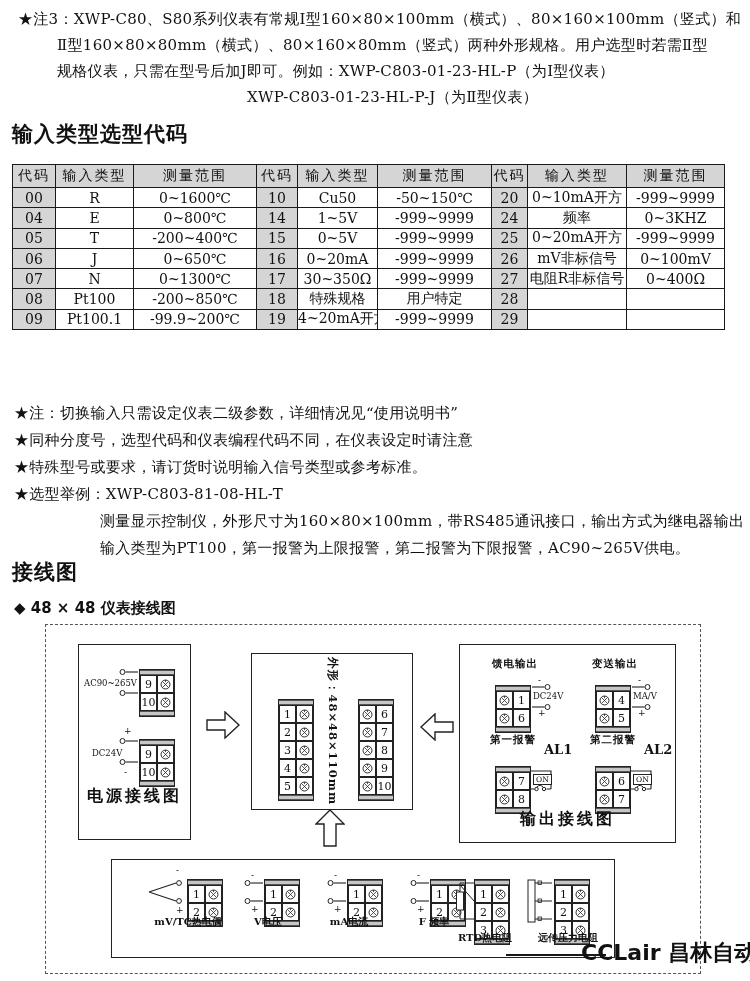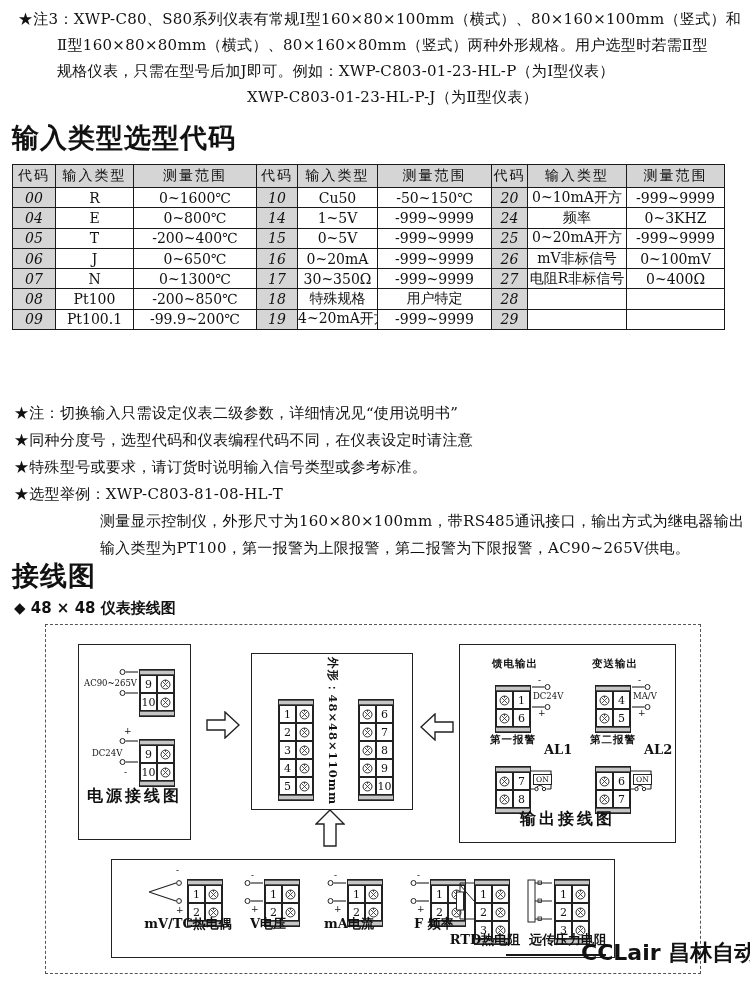--- a/index.html
+++ b/index.html
@@ -1,36 +1,36 @@
 <!DOCTYPE html>
 <html style="--gray: #d5d5d5;"><head>
 <meta charset="utf-8">
 <style>
   html,body{margin:0;padding:0;background:#fff;}
   body{width:750px;height:981px;position:relative;font-family:"DejaVu Serif",serif;color:#111;overflow:hidden;}
   .abs{position:absolute;}
   .nline{position:absolute;font-size:15px;white-space:nowrap;letter-spacing:0.3px;}
-  .h1{position:absolute;font-family:"DejaVu Sans",sans-serif;font-weight:bold;font-size:27px;letter-spacing:1px;white-space:nowrap;}
+  .h1{position:absolute;font-family:"DejaVu Sans",sans-serif;font-weight:bold;font-size:21px;letter-spacing:1px;white-space:nowrap;}
   .sub{position:absolute;font-family:"DejaVu Sans",sans-serif;font-weight:bold;font-size:15px;white-space:nowrap;}
   
   table.sel{position:absolute;left:12px;top:164px;width:712px;border-collapse:collapse;table-layout:fixed;}
   table.sel th,table.sel td{border:1.4px solid #1a1a1a;text-align:center;padding:0;font-size:14px;white-space:nowrap;overflow:hidden;font-family:"DejaVu Serif",serif;}
   table.sel th{height:22px;background:var(--gray,#d5d5d5);font-weight:normal;letter-spacing:2px;}
   table.sel td{height:19.3px;}
-  table.sel td.code{background:var(--gray,#d5d5d5);font-style:italic;}
+  table.sel td.code{background:var(--gray,#d5d5d5);}
   
   .dashbox{position:absolute;left:45px;top:624px;width:654px;height:348px;border:1.6px dashed #555;}
   .solidbox{position:absolute;border:1.5px solid #222;background:#fff;}
   .caption{position:absolute;width:100%;text-align:center;font-weight:bold;font-size:16px;letter-spacing:3px;white-space:nowrap;}
   .gtitle{position:absolute;font-weight:bold;font-size:10.5px;white-space:nowrap;letter-spacing:1px;}
   .slabel{position:absolute;font-size:8.5px;white-space:nowrap;font-family:"DejaVu Serif",serif;}
   .pol{position:absolute;font-size:9px;line-height:8px;}
   .altag{position:absolute;font-size:13px;font-weight:bold;font-family:"DejaVu Serif",serif;}
   .onbox{position:absolute;font-size:7.5px;border:0.9px solid #222;padding:0 2px;line-height:9px;background:#fff;}
-  .glabel{position:absolute;font-size:13px;font-weight:bold;text-align:center;white-space:nowrap;}
+  .glabel{position:absolute;font-size:10px;font-weight:bold;text-align:center;white-space:nowrap;}
   .vlabel{position:absolute;font-size:11.5px;font-weight:bold;white-space:nowrap;transform:translate(-50%,-50%) rotate(90deg);letter-spacing:1px;}
   
   .tblock{display:inline-flex;flex-direction:column;border:1px solid #222;background:#fff;}
   .cap{height:3px;background:#c6c6c6;border-top:0.8px solid #555;border-bottom:0.8px solid #555;}
   .trow{display:flex;}
   .tcell{width:15px;height:16px;border:0.9px solid #222;display:flex;align-items:center;justify-content:center;}
   .tnum{font-size:11px;font-family:"DejaVu Serif",serif;}
   .wm{position:absolute;font-family:"DejaVu Sans",sans-serif;font-weight:bold;font-size:22px;white-space:nowrap;z-index:3;}
   .wmline{position:absolute;height:1.8px;background:#1a1a1a;z-index:2;}
   svg{display:block;}

